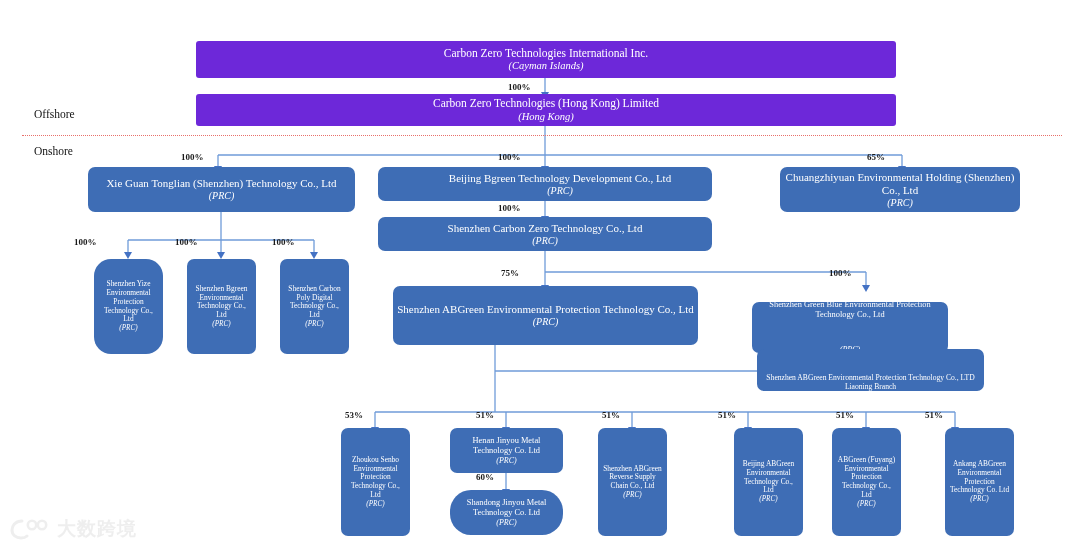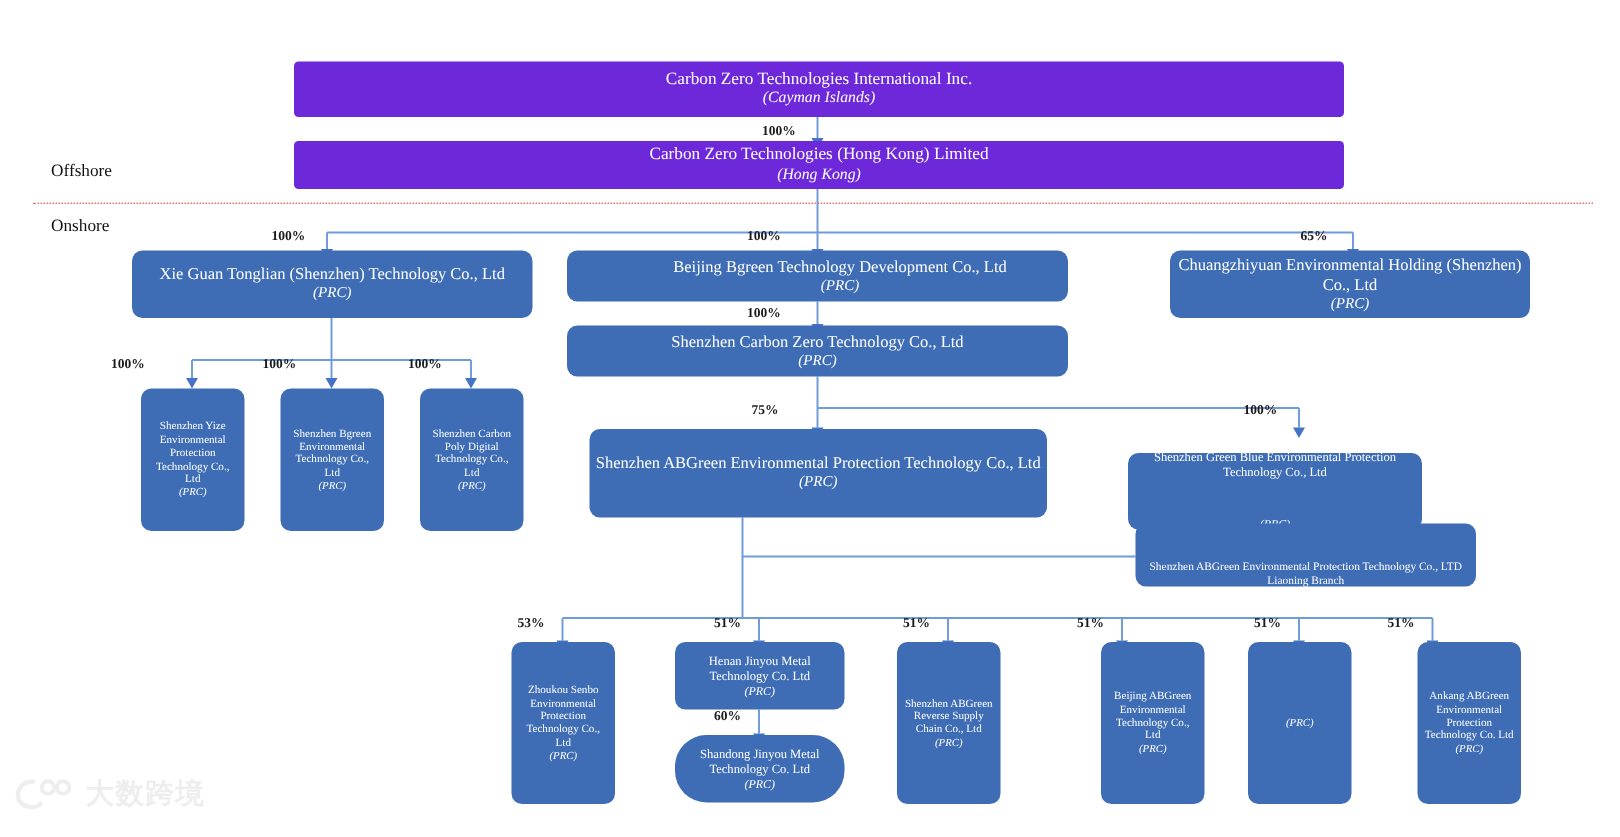--- a/index.html
+++ b/index.html
@@ -181,21 +181,21 @@
 
   <div class="box blue t-mid" style="left:378px;top:217px;width:334px;height:34px;">
     <span class="nm">Shenzhen Carbon Zero Technology Co., Ltd</span>
     <span class="jur">(PRC)</span>
   </div>
 
   <div class="pct" style="left:74px;top:237px;">100%</div>
   <div class="pct" style="left:175px;top:237px;">100%</div>
   <div class="pct" style="left:272px;top:237px;">100%</div>
 
-  <div class="box blue t-xs" style="left:94px;top:259px;width:69px;height:95px;">
+  <div class="box blue t-xs" style="left:94px;top:259px;width:69px;height:95px;border-radius:17px;">
     <span class="nm">Shenzhen Yize Environmental Protection Technology Co., Ltd</span>
     <span class="jur">(PRC)</span>
   </div>
   <div class="box blue t-xs" style="left:187px;top:259px;width:69px;height:95px;">
     <span class="nm">Shenzhen Bgreen Environmental Technology Co., Ltd</span>
     <span class="jur">(PRC)</span>
   </div>
   <div class="box blue t-xs" style="left:280px;top:259px;width:69px;height:95px;">
     <span class="nm">Shenzhen Carbon Poly Digital Technology Co., Ltd</span>
     <span class="jur">(PRC)</span>
@@ -247,20 +247,21 @@
     <span class="nm">Shenzhen ABGreen Reverse Supply Chain Co., Ltd</span>
     <span class="jur">(PRC)</span>
   </div>
 
   <div class="box blue t-xs" style="left:714px;top:428px;width:69px;height:108px;margin-left:20px;">
     <span class="nm">Beijing ABGreen Environmental Technology Co., Ltd</span>
     <span class="jur">(PRC)</span>
   </div>
 
   <div class="box blue t-xs" style="left:832px;top:428px;width:69px;height:108px;">
+    <span class="nm">ABGreen (Fuyang) Environmental Protection Technology Co., Ltd</span>
     <span class="jur">(PRC)</span>
   </div>
 
   <div class="box blue t-xs" style="left:945px;top:428px;width:69px;height:108px;">
     <span class="nm">Ankang ABGreen Environmental Protection Technology Co. Ltd</span>
     <span class="jur">(PRC)</span>
   </div>
 
   <div class="watermark">
     <div class="wm-mark">

